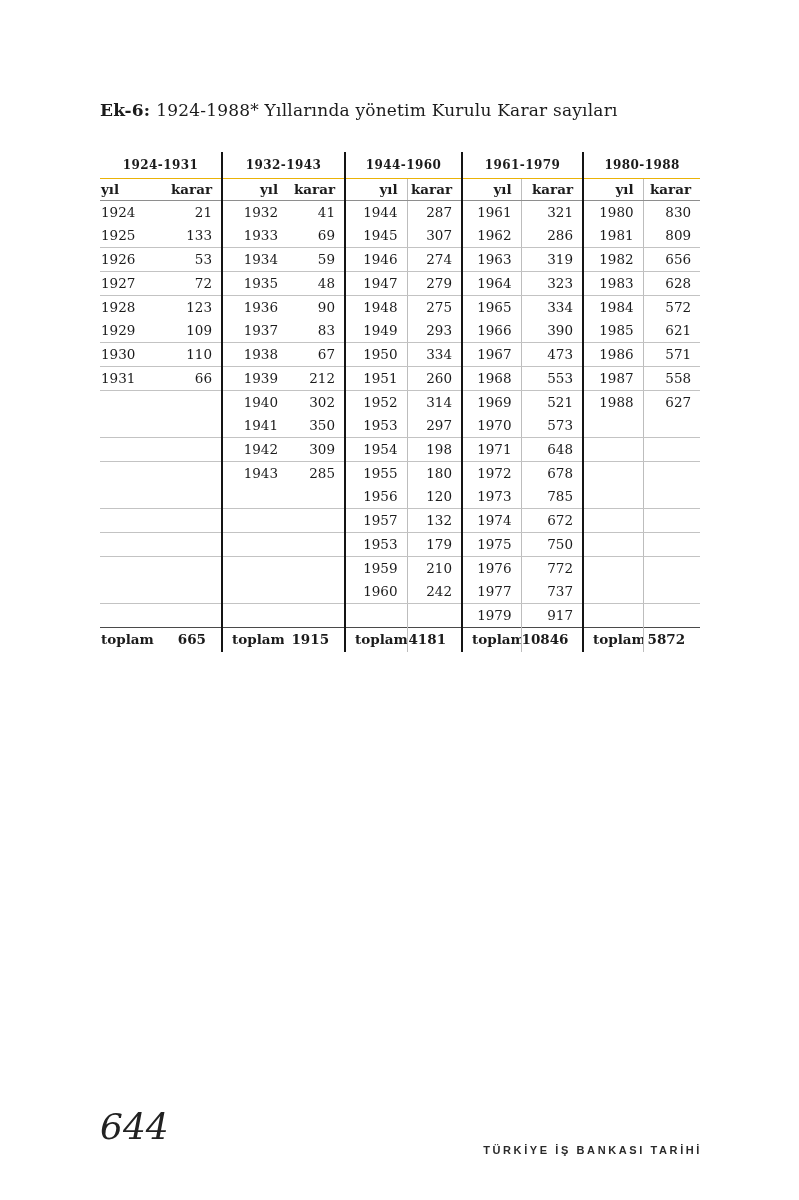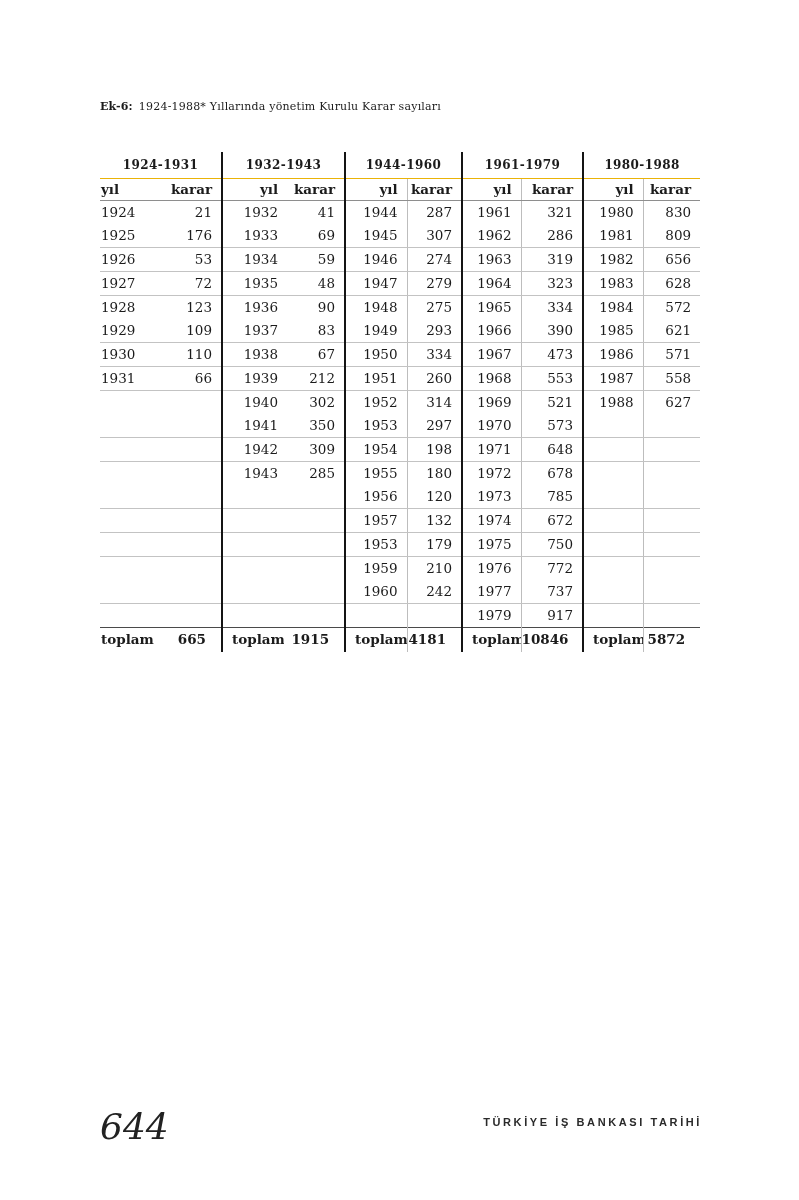--- a/index.html
+++ b/index.html
@@ -7,21 +7,21 @@
     position:relative;
     width:799px; height:1200px;
     margin:0 auto;
     background:#ffffff;
     font-family:"DejaVu Serif", serif;
     color:#1b1b1b;
     overflow:hidden;
   }
   .title {
     position:absolute; left:100px; top:100px;
-    font-size:11px; letter-spacing:0.2px; white-space:nowrap;
+    font-size:17px; letter-spacing:0.2px; white-space:nowrap;
   }
   .title .tlab { font-weight:bold; margin-right:6px; }
 
   table.decisions {
     position:absolute; left:100px; top:152px;
     width:600px; border-collapse:collapse; table-layout:fixed;
   }
   th, td {
     padding:0; margin:0; font-weight:normal;
     white-space:nowrap; overflow:hidden;
@@ -58,21 +58,21 @@
 
   .footnote {
     position:absolute; left:100px; top:678px; width:640px;
     font-size:13px; white-space:nowrap; color:#1f1f1f;
   }
   .page-number {
     position:absolute; left:100px; top:1106px;
     font-style:italic; font-size:36px; color:#222222;
   }
   .running-title {
-    position:absolute; right:97px; top:1116px;
+    position:absolute; right:97px; top:1144px;
     font-family:"Liberation Sans", sans-serif;
     font-weight:bold; font-size:11px; letter-spacing:2.6px;
     color:#2a2a2a; white-space:nowrap;margin-left:26px;
   }
 </style>
 </head>
 <body>
 
 <div class="page">
 
@@ -122,21 +122,21 @@
           <td class="karar g1">41</td>
           <td class="yil g2 bl">1944</td>
           <td class="karar g2 dv">287</td>
           <td class="yil g3 bl">1961</td>
           <td class="karar g3 dv">321</td>
           <td class="yil g4 bl">1980</td>
           <td class="karar g4 dv">830</td>
         </tr>
         <tr class="data-row sep">
           <td class="yil g0">1925</td>
-          <td class="karar g0">176</td>
+          <td class="karar g0">133</td>
           <td class="yil g1 bl">1933</td>
           <td class="karar g1">69</td>
           <td class="yil g2 bl">1945</td>
           <td class="karar g2 dv">307</td>
           <td class="yil g3 bl">1962</td>
           <td class="karar g3 dv">286</td>
           <td class="yil g4 bl">1981</td>
           <td class="karar g4 dv">809</td>
         </tr>
         <tr class="data-row sep">

